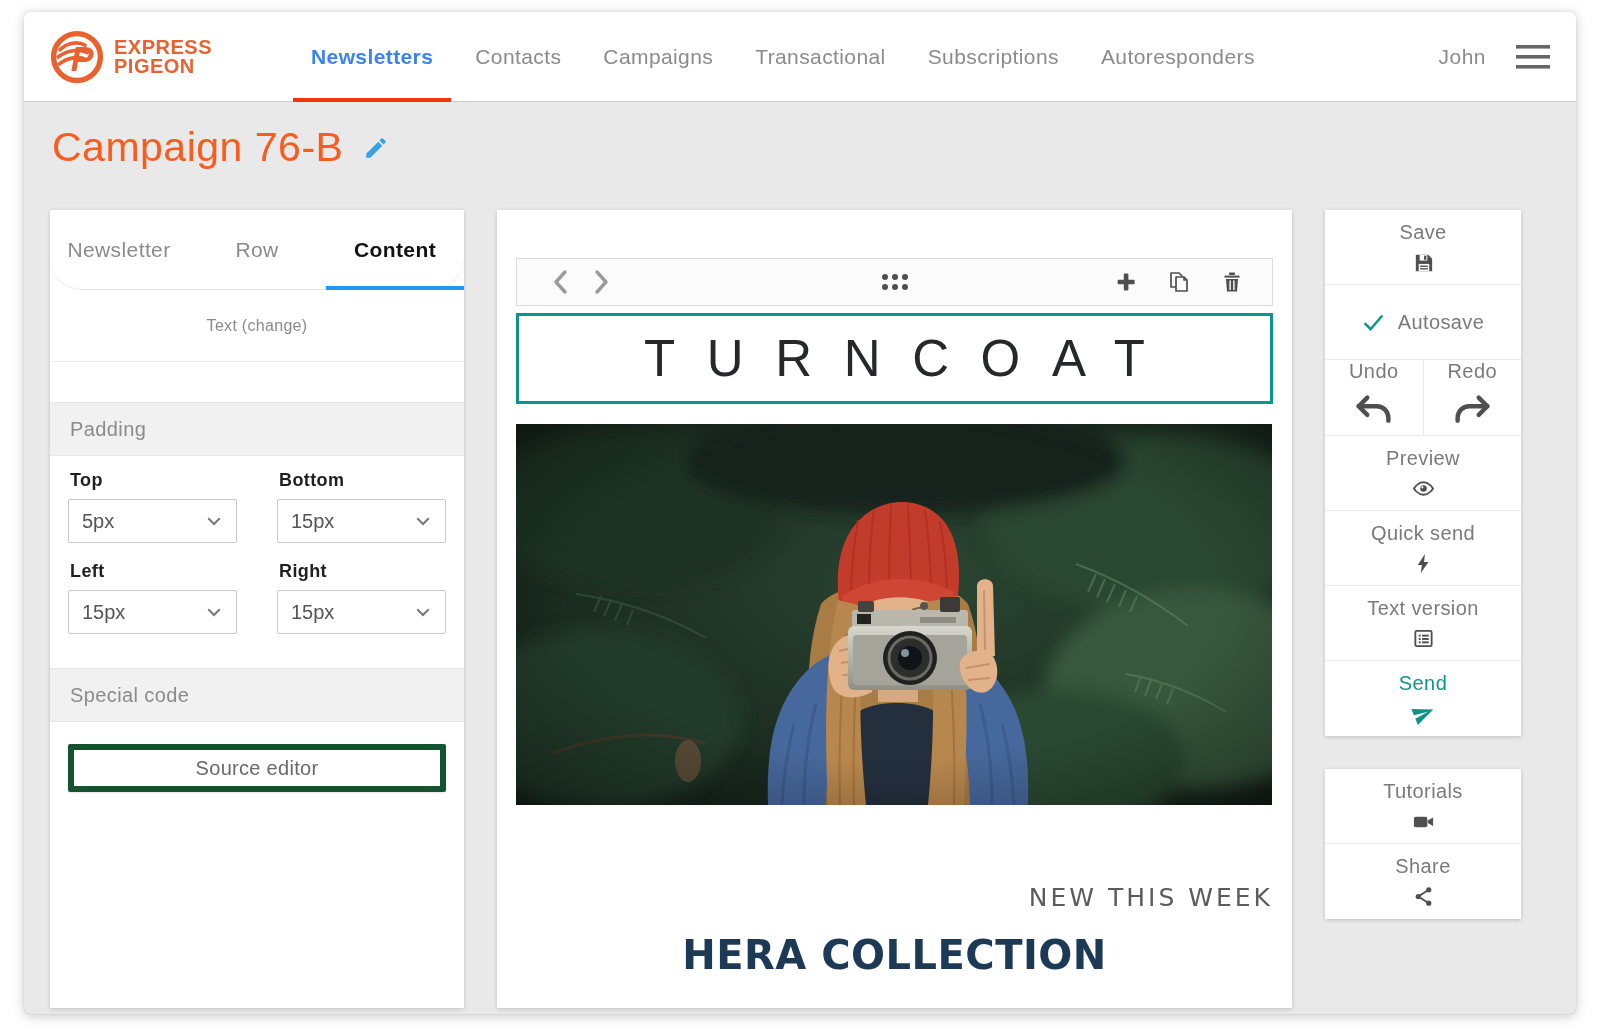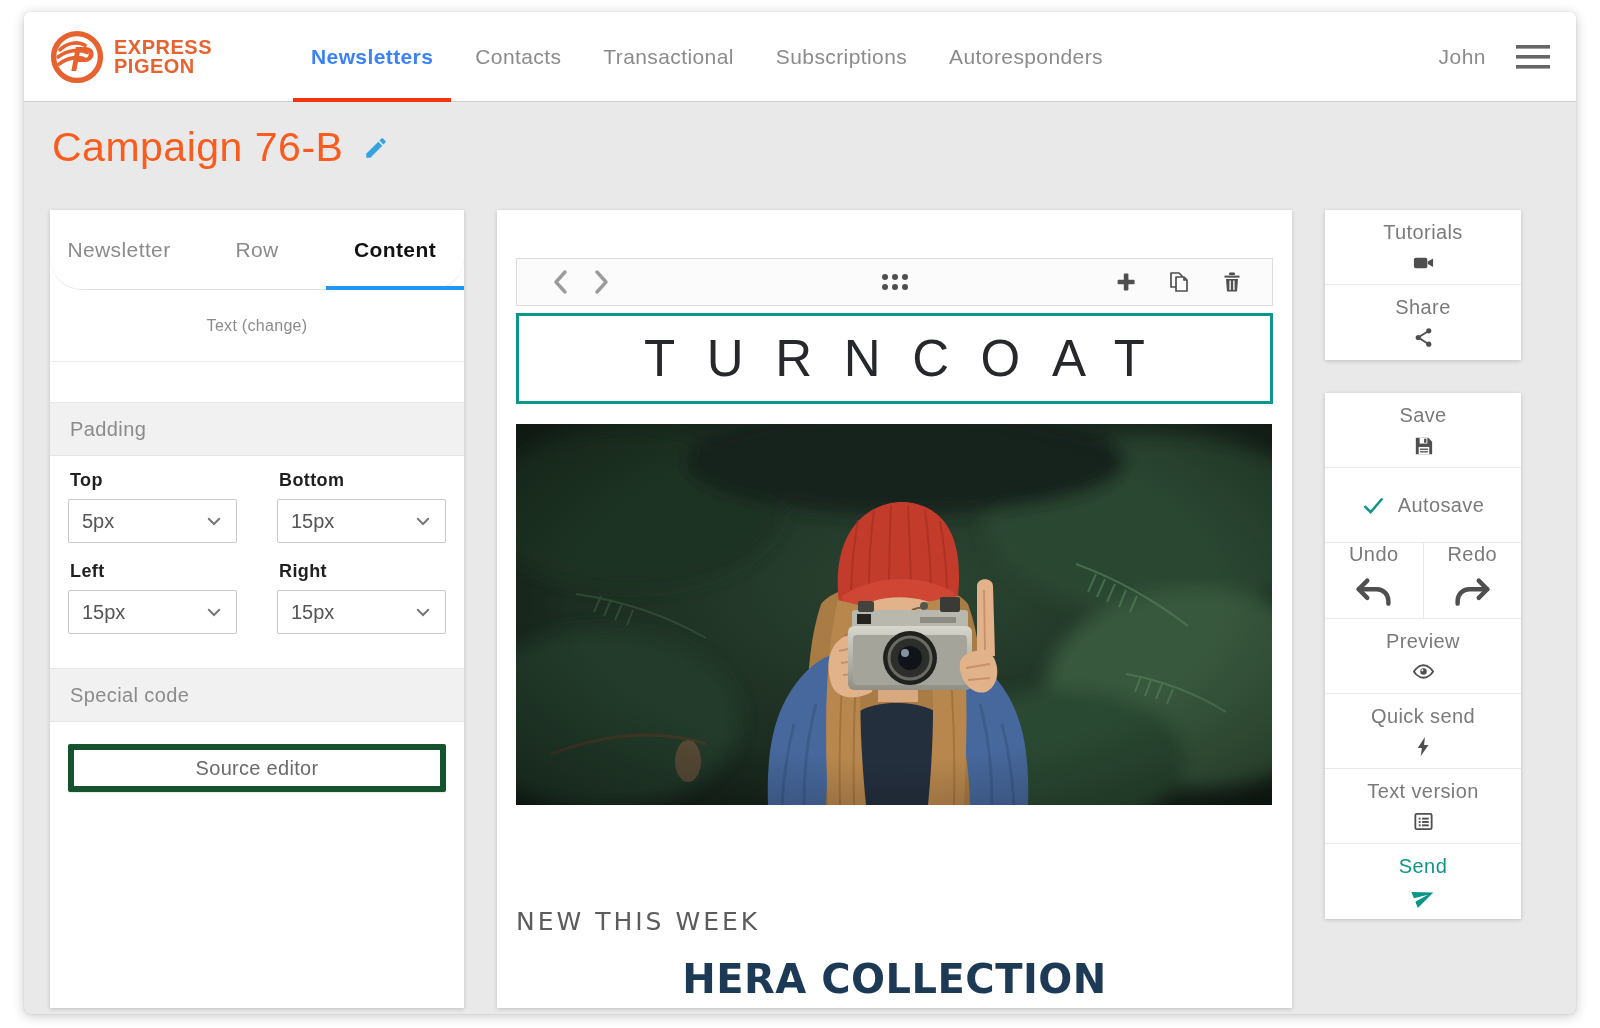--- a/index.html
+++ b/index.html
@@ -70,21 +70,21 @@
   .drag-dots i { width:6px; height:6px; border-radius:50%; background:#4f4f4f; }
   .tb-right { margin-left:auto; display:flex; align-items:center; gap:29px; margin-right:28px; }
   .tb-right svg { width:24px; height:24px; cursor:pointer; }
 
   .heading-block { margin-top:7px; height:91px; border:3px solid #0a968a; background:#fff;
     display:flex; align-items:center; justify-content:center; cursor:pointer; }
   .heading-text { font-size:51px; color:#26282b; letter-spacing:.62em; padding-left:.62em; font-weight:400; }
 
   .hero { margin-top:20px; width:756px; height:381px; display:block; cursor:pointer; }
 
-  .email-sub { margin-top:102px; text-align:left; font-family:"DejaVu Sans",sans-serif;
+  .email-sub { margin-top:78px; text-align:right; font-family:"DejaVu Sans",sans-serif;
     color:#5c5c5c; font-size:25px; letter-spacing:3px; cursor:pointer; }
   .email-title { margin-top:20px; text-align:center; font-family:"DejaVu Sans",sans-serif;
     color:#1c3a56; font-size:40px; font-weight:700; letter-spacing:.5px; cursor:pointer; }
 
   
   .card { background:#fff; box-shadow:0 1px 4px rgba(0,0,0,.18); }
   .card + .card { margin-top:33px; }
   .action-row { height:75px; display:flex; flex-direction:column; align-items:center; justify-content:center;
     gap:7px; border-bottom:1px solid #e9e9e9; cursor:pointer; }
   .card .action-row:last-child { border-bottom:none; }
@@ -112,20 +112,21 @@
       </svg>
       <div class="brand-text">
         <div>EXPRESS</div>
         <div>PIGEON</div>
       </div>
     </div>
 
     <div class="nav-items">
       <div class="nav-item active">Newsletters</div>
       <div class="nav-item">Contacts</div>
+      <div class="nav-item">Campaigns</div>
       <div class="nav-item">Transactional</div>
       <div class="nav-item">Subscriptions</div>
       <div class="nav-item">Autoresponders</div>
     </div>
 
     <div class="nav-right">
       <div class="nav-user">John</div>
       <svg class="hamburger" viewBox="0 0 34 26">
         <rect x="0" y="1" width="34" height="3.6" fill="#666"></rect>
         <rect x="0" y="11" width="34" height="3.6" fill="#666"></rect>
@@ -355,39 +356,20 @@
       </svg>
 
       <div class="email-sub">NEW THIS WEEK</div>
       <div class="email-title">HERA COLLECTION</div>
     </div>
   </div>
 
   <div class="right-col">
     <div class="card">
       <div class="action-row">
-        <div class="action-label">Tutorials</div>
-        <svg viewBox="0 0 24 24">
-          <rect x="2" y="7" width="14" height="11" rx="2" fill="#4f4f4f"></rect>
-          <path d="M16.5 11l5.5-3.2v9L16.5 13.6z" fill="#4f4f4f"></path>
-        </svg>
-      </div>
-      <div class="action-row">
-        <div class="action-label">Share</div>
-        <svg viewBox="0 0 24 24">
-          <circle cx="17.5" cy="5" r="2.7" fill="#4f4f4f"></circle>
-          <circle cx="6.5" cy="12" r="2.7" fill="#4f4f4f"></circle>
-          <circle cx="17.5" cy="19" r="2.7" fill="#4f4f4f"></circle>
-          <path d="M6.5 12L17.5 5M6.5 12l11 7" stroke="#4f4f4f" stroke-width="2" fill="none"></path>
-        </svg>
-      </div>
-    </div>
-
-    <div class="card">
-      <div class="action-row">
         <div class="action-label">Save</div>
         <svg viewBox="0 0 24 24">
           <path d="M4 4h13l4 4v13H4z" fill="#4f4f4f"></path>
           <rect x="8" y="4" width="8" height="6" fill="#fff"></rect>
           <rect x="12.6" y="4.8" width="2.4" height="4.4" fill="#4f4f4f"></rect>
           <rect x="7" y="13.5" width="11" height="7.5" fill="#fff"></rect>
           <rect x="8.4" y="15.2" width="8.2" height="1.4" fill="#4f4f4f"></rect>
           <rect x="8.4" y="17.9" width="8.2" height="1.4" fill="#4f4f4f"></rect>
         </svg>
       </div>
@@ -439,15 +421,34 @@
             <rect x="10.5" y="15" width="7" height="2" fill="#4f4f4f"></rect>
         </svg>
       </div>
       <div class="action-row">
         <div class="action-label teal">Send</div>
         <svg viewBox="0 0 24 24" style="transform:rotate(-22deg)">
           <path d="M2 21L23 12 2 3l0 7 15 2-15 2z" fill="#0f9488"></path>
         </svg>
       </div>
     </div>
+
+    <div class="card">
+      <div class="action-row">
+        <div class="action-label">Tutorials</div>
+        <svg viewBox="0 0 24 24">
+          <rect x="2" y="7" width="14" height="11" rx="2" fill="#4f4f4f"></rect>
+          <path d="M16.5 11l5.5-3.2v9L16.5 13.6z" fill="#4f4f4f"></path>
+        </svg>
+      </div>
+      <div class="action-row">
+        <div class="action-label">Share</div>
+        <svg viewBox="0 0 24 24">
+          <circle cx="17.5" cy="5" r="2.7" fill="#4f4f4f"></circle>
+          <circle cx="6.5" cy="12" r="2.7" fill="#4f4f4f"></circle>
+          <circle cx="17.5" cy="19" r="2.7" fill="#4f4f4f"></circle>
+          <path d="M6.5 12L17.5 5M6.5 12l11 7" stroke="#4f4f4f" stroke-width="2" fill="none"></path>
+        </svg>
+      </div>
+    </div>
   </div>
 
 </div>
 
 </body></html>

